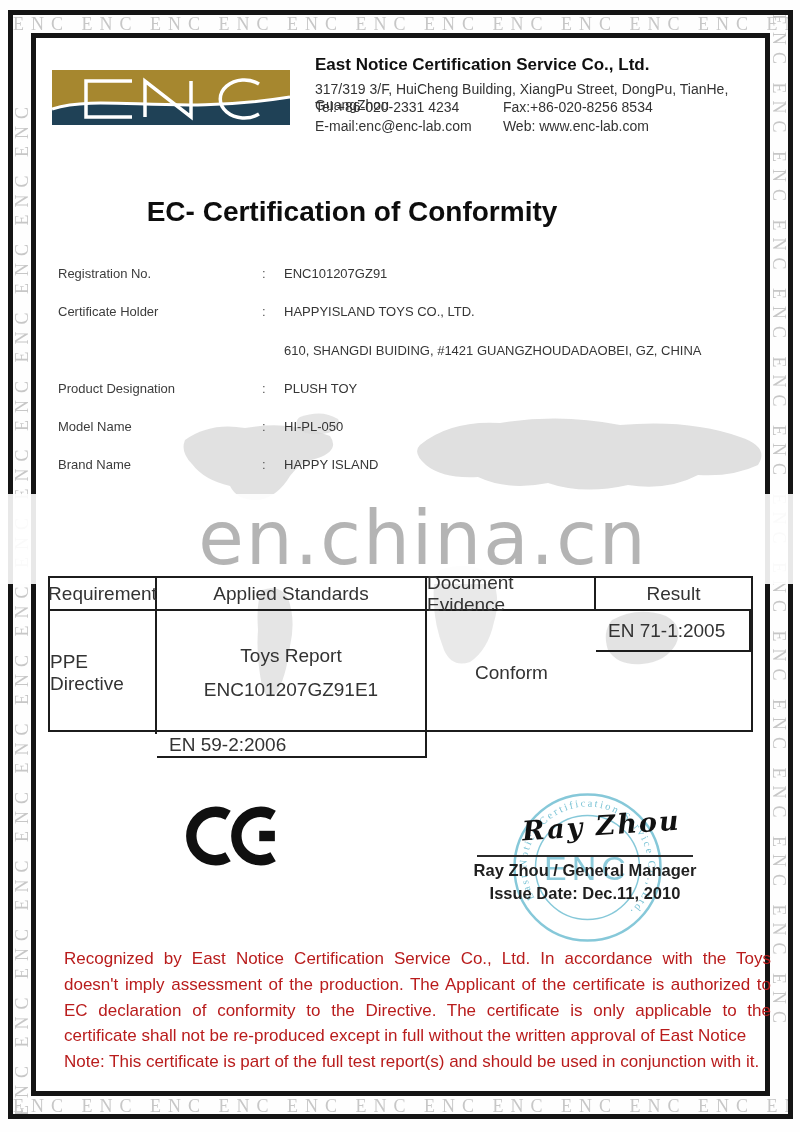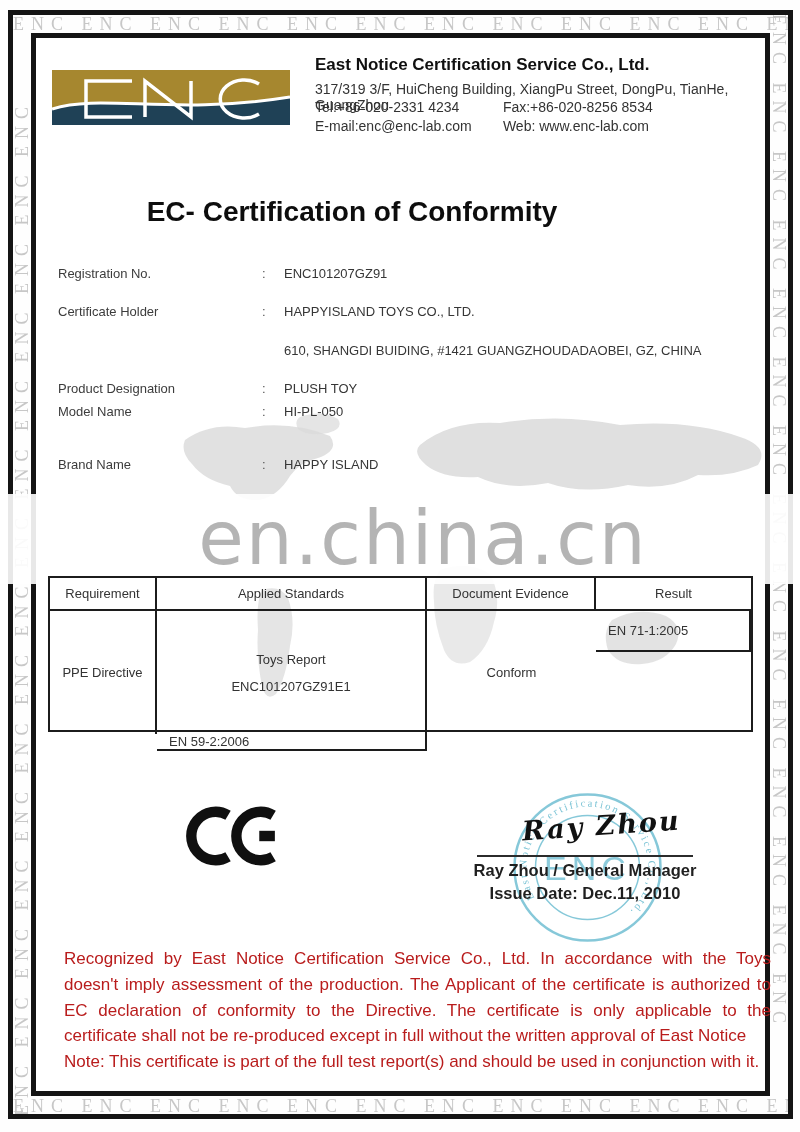--- a/index.html
+++ b/index.html
@@ -41,21 +41,21 @@
 
   
   .wm-band{position:absolute;left:0;top:494px;width:800px;height:90px;background:rgba(255,255,255,0.9);
            z-index:2;text-align:center;padding-left:23px;}
   .wm-text{font-size:74px;color:#a2a2a2;opacity:.8;letter-spacing:2px;line-height:88px;
            font-family:"DejaVu Sans",sans-serif;}
 
   
   .cert-table{position:absolute;left:48px;top:576px;width:705px;height:156px;display:grid;
               grid-template-columns:107px 270px 169px auto;grid-template-rows:33px 41px 41px 41px;
-              border:2px solid #1c1c1c;box-sizing:border-box;z-index:3;font-size:13px;color:#333;}
+              border:2px solid #1c1c1c;box-sizing:border-box;z-index:3;font-size:19px;color:#333;}
   .cell{border-right:2px solid #1c1c1c;border-bottom:2px solid #1c1c1c;display:flex;align-items:center;justify-content:center;background:transparent;}
   .cell.last-col{border-right:none;}
   .cell.last-row{border-bottom:none;}
   .cell.std{justify-content:flex-start;padding-left:12px;}
   .cell.span3{grid-row:2 / span 3;}
   .evid{flex-direction:column;gap:12px;}
 
   
   .ce{position:absolute;left:183px;top:803px;z-index:3;}
 
@@ -113,21 +113,21 @@
   <div class="field" style="top:266px">
     <span class="f-label">Registration No.</span><span class="f-colon">:</span><span class="f-value">ENC101207GZ91</span>
   </div>
   <div class="field" style="top:304px">
     <span class="f-label">Certificate Holder</span><span class="f-colon">:</span><span class="f-value">HAPPYISLAND TOYS CO., LTD.</span>
   </div>
   <div class="addr2">610, SHANGDI BUIDING, #1421 GUANGZHOUDADAOBEI, GZ, CHINA</div>
   <div class="field" style="top:381px">
     <span class="f-label">Product Designation</span><span class="f-colon">:</span><span class="f-value">PLUSH TOY</span>
   </div>
-  <div class="field" style="top:404px">
+  <div class="field" style="top:419px">
     <span class="f-label">Model Name</span><span class="f-colon">:</span><span class="f-value">HI-PL-050</span>
   </div>
   <div class="field" style="top:457px">
     <span class="f-label">Brand Name</span><span class="f-colon">:</span><span class="f-value">HAPPY ISLAND</span>
   </div>
 
   <svg class="map" width="800" height="340" viewBox="0 0 800 340">
     <g fill="#b5b5b5">
       <path d="M185 35 q25 -18 60 -12 q45 -8 85 8 q10 14 -12 22 q-18 4 -28 18 q-12 20 -30 24 q-22 2 -30 -14 q-26 -6 -38 -22 q-12 -12 -7 -24 Z" opacity=".8"></path>
       <path d="M300 12 q22 -8 38 2 q6 10 -10 14 q-20 4 -30 -4 q-4 -8 2 -12 Z" opacity=".7"></path>

